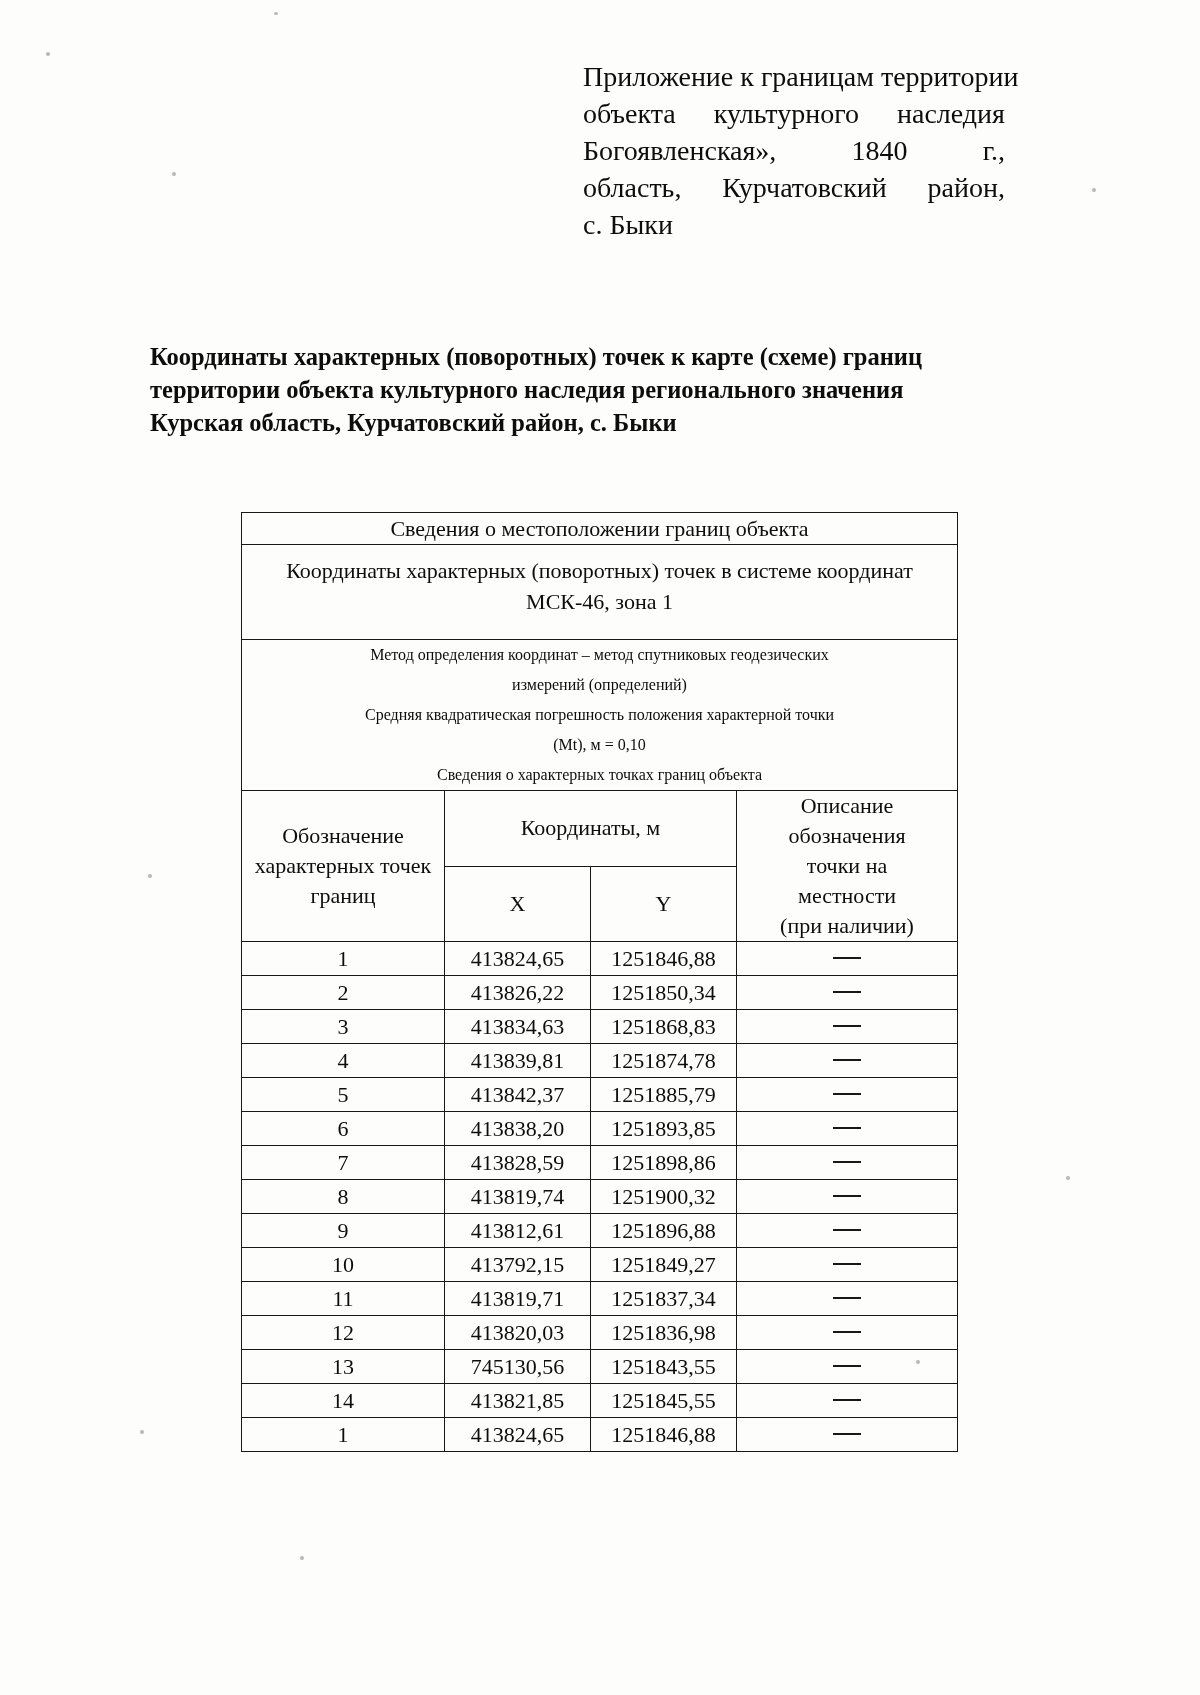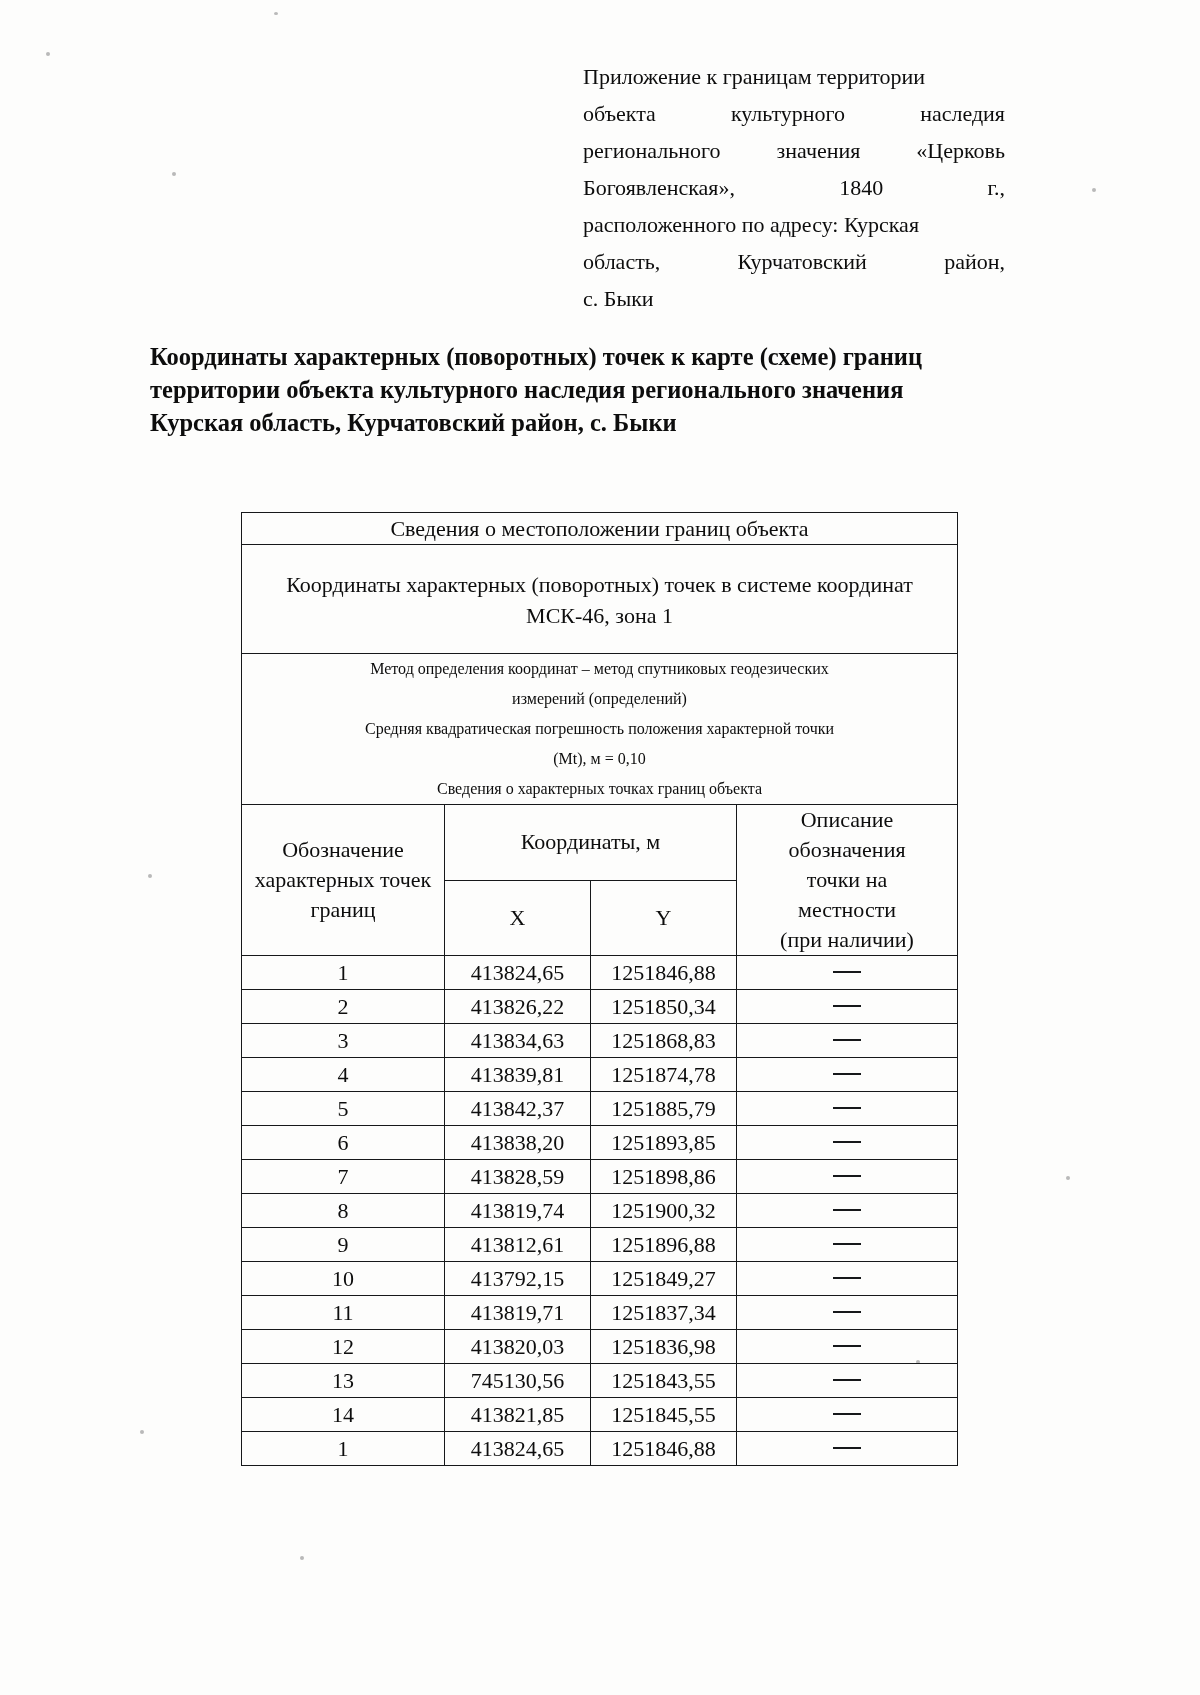--- a/index.html
+++ b/index.html
@@ -28,21 +28,21 @@
     background: #b9b9b9;
     border-radius: 50%;
   }
 
   
   .header-note {
     position: absolute;
     left: 583px;
     top: 58px;
     width: 422px;
-    font-size: 22px;
+    font-size: 28px;
     line-height: 37px;
     text-align: justify;
     text-justify: inter-word;
   }
   .header-note .line {
     display: block;
     white-space: nowrap;
   }
   .header-note .just {
     display: flex;
@@ -80,21 +80,21 @@
     vertical-align: middle;
   }
 
   .banner-cell {
     text-align: center;
     font-size: 22px;
     line-height: 31px;
     padding: 11px 14px 20px 14px;
   }
   .banner-cell.tall {
-    padding: 24px 14px 22px 14px;
+    padding: 10px 14px 22px 14px;
   }
   .method-cell {
     text-align: center;
     font-size: 16px;
     line-height: 30px;
     padding: 9px 20px 4px 20px;
   }
   .method-cell .mline { display: block; }
 
   .hdr-cell {
@@ -148,31 +148,23 @@
   <div class="header-note">
     <span class="line">
       <span>Приложение к границам территории</span>
     </span>
     <span class="line just">
       <span>объекта</span>
       <span>культурного</span>
       <span>наследия</span>
     </span>
     <span class="line just">
-      <span>регионального</span>
-      <span>значения</span>
-      <span>«Церковь</span>
-    </span>
-    <span class="line just">
       <span>Богоявленская»,</span>
       <span>1840</span>
       <span>г.,</span>
-    </span>
-    <span class="line">
-      <span>расположенного по адресу: Курская</span>
     </span>
     <span class="line just">
       <span>область,</span>
       <span>Курчатовский</span>
       <span>район,</span>
     </span>
     <span class="line">
       <span>с. Быки</span>
     </span>
   </div>

